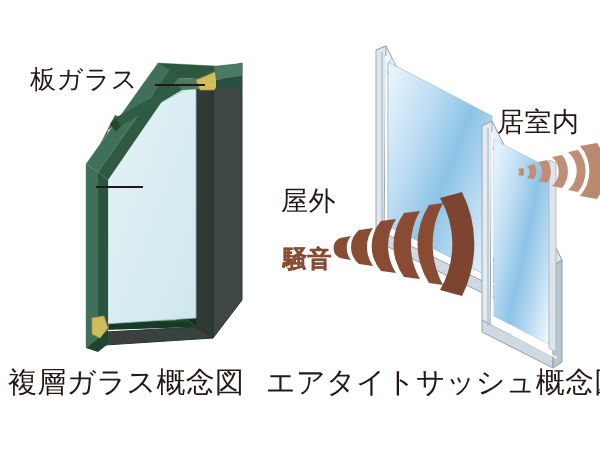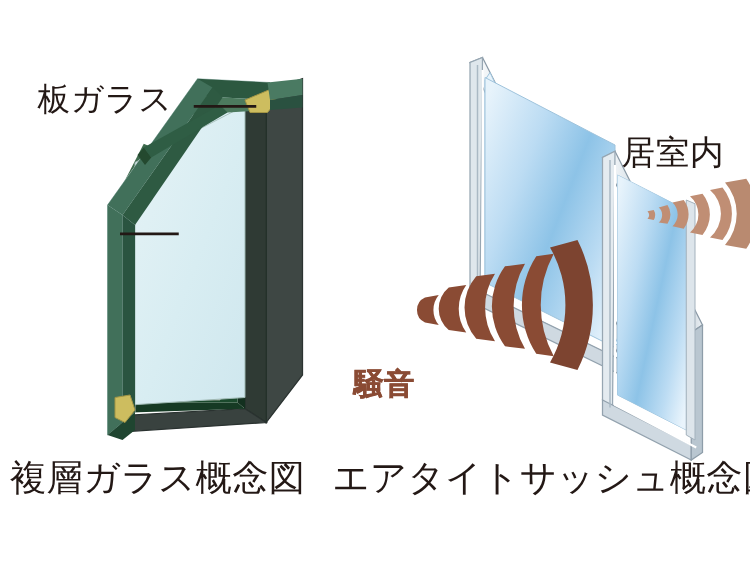--- a/index.html
+++ b/index.html
@@ -53,21 +53,20 @@
     left: 497px;
     top: 104px;
     font-size: 27px;
   }
   .lbl-noise {
     left: 283px;
     top: 243px;
     font-size: 24px;
     font-weight: bold;
     color: #8a4b34;
-    margin-top: 48px;
     -webkit-text-stroke: 0.4px #8a4b34;
   }
   .lbl-reduce {
     left: 533px;
     top: 200px;
     font-size: 24px;
     font-weight: bold;
     color: #c08e74;
     -webkit-text-stroke: 0.4px #c08e74;
   }
@@ -253,19 +252,20 @@
       <path d="M 562,155 A 26,26 0 0 1 562,188 L 552,186 A 19,19 0 0 0 552,157 Z"></path>
       <path d="M 547,160 A 19,19 0 0 1 547,183 L 538,181 A 13,13 0 0 0 538,162 Z"></path>
       <path d="M 534,164 A 13,13 0 0 1 534,179 L 527,178 A 8,8 0 0 0 527,166 Z"></path>
       <path d="M 523,168 A 8,8 0 0 1 523,176 L 518,175 A 4.5,4.5 0 0 0 518,169 Z"></path>
       <path d="M 580,146 A 38,38 0 0 1 580,196 L 597,199 A 50,50 0 0 0 597,143 Z" fill="#b98a70"></path>
     </g>
   </svg>
 
   <div class="lbl lbl-plate">板ガラス</div>
 
+  <div class="lbl lbl-outdoor">屋外</div>
   <div class="lbl lbl-indoor">居室内</div>
   <div class="lbl lbl-noise">騒音</div>
 
   <div class="caption cap-left">複層ガラス概念図</div>
   <div class="caption cap-right">エアタイトサッシュ概念図</div>
 
 </div>
 
 </body></html>

